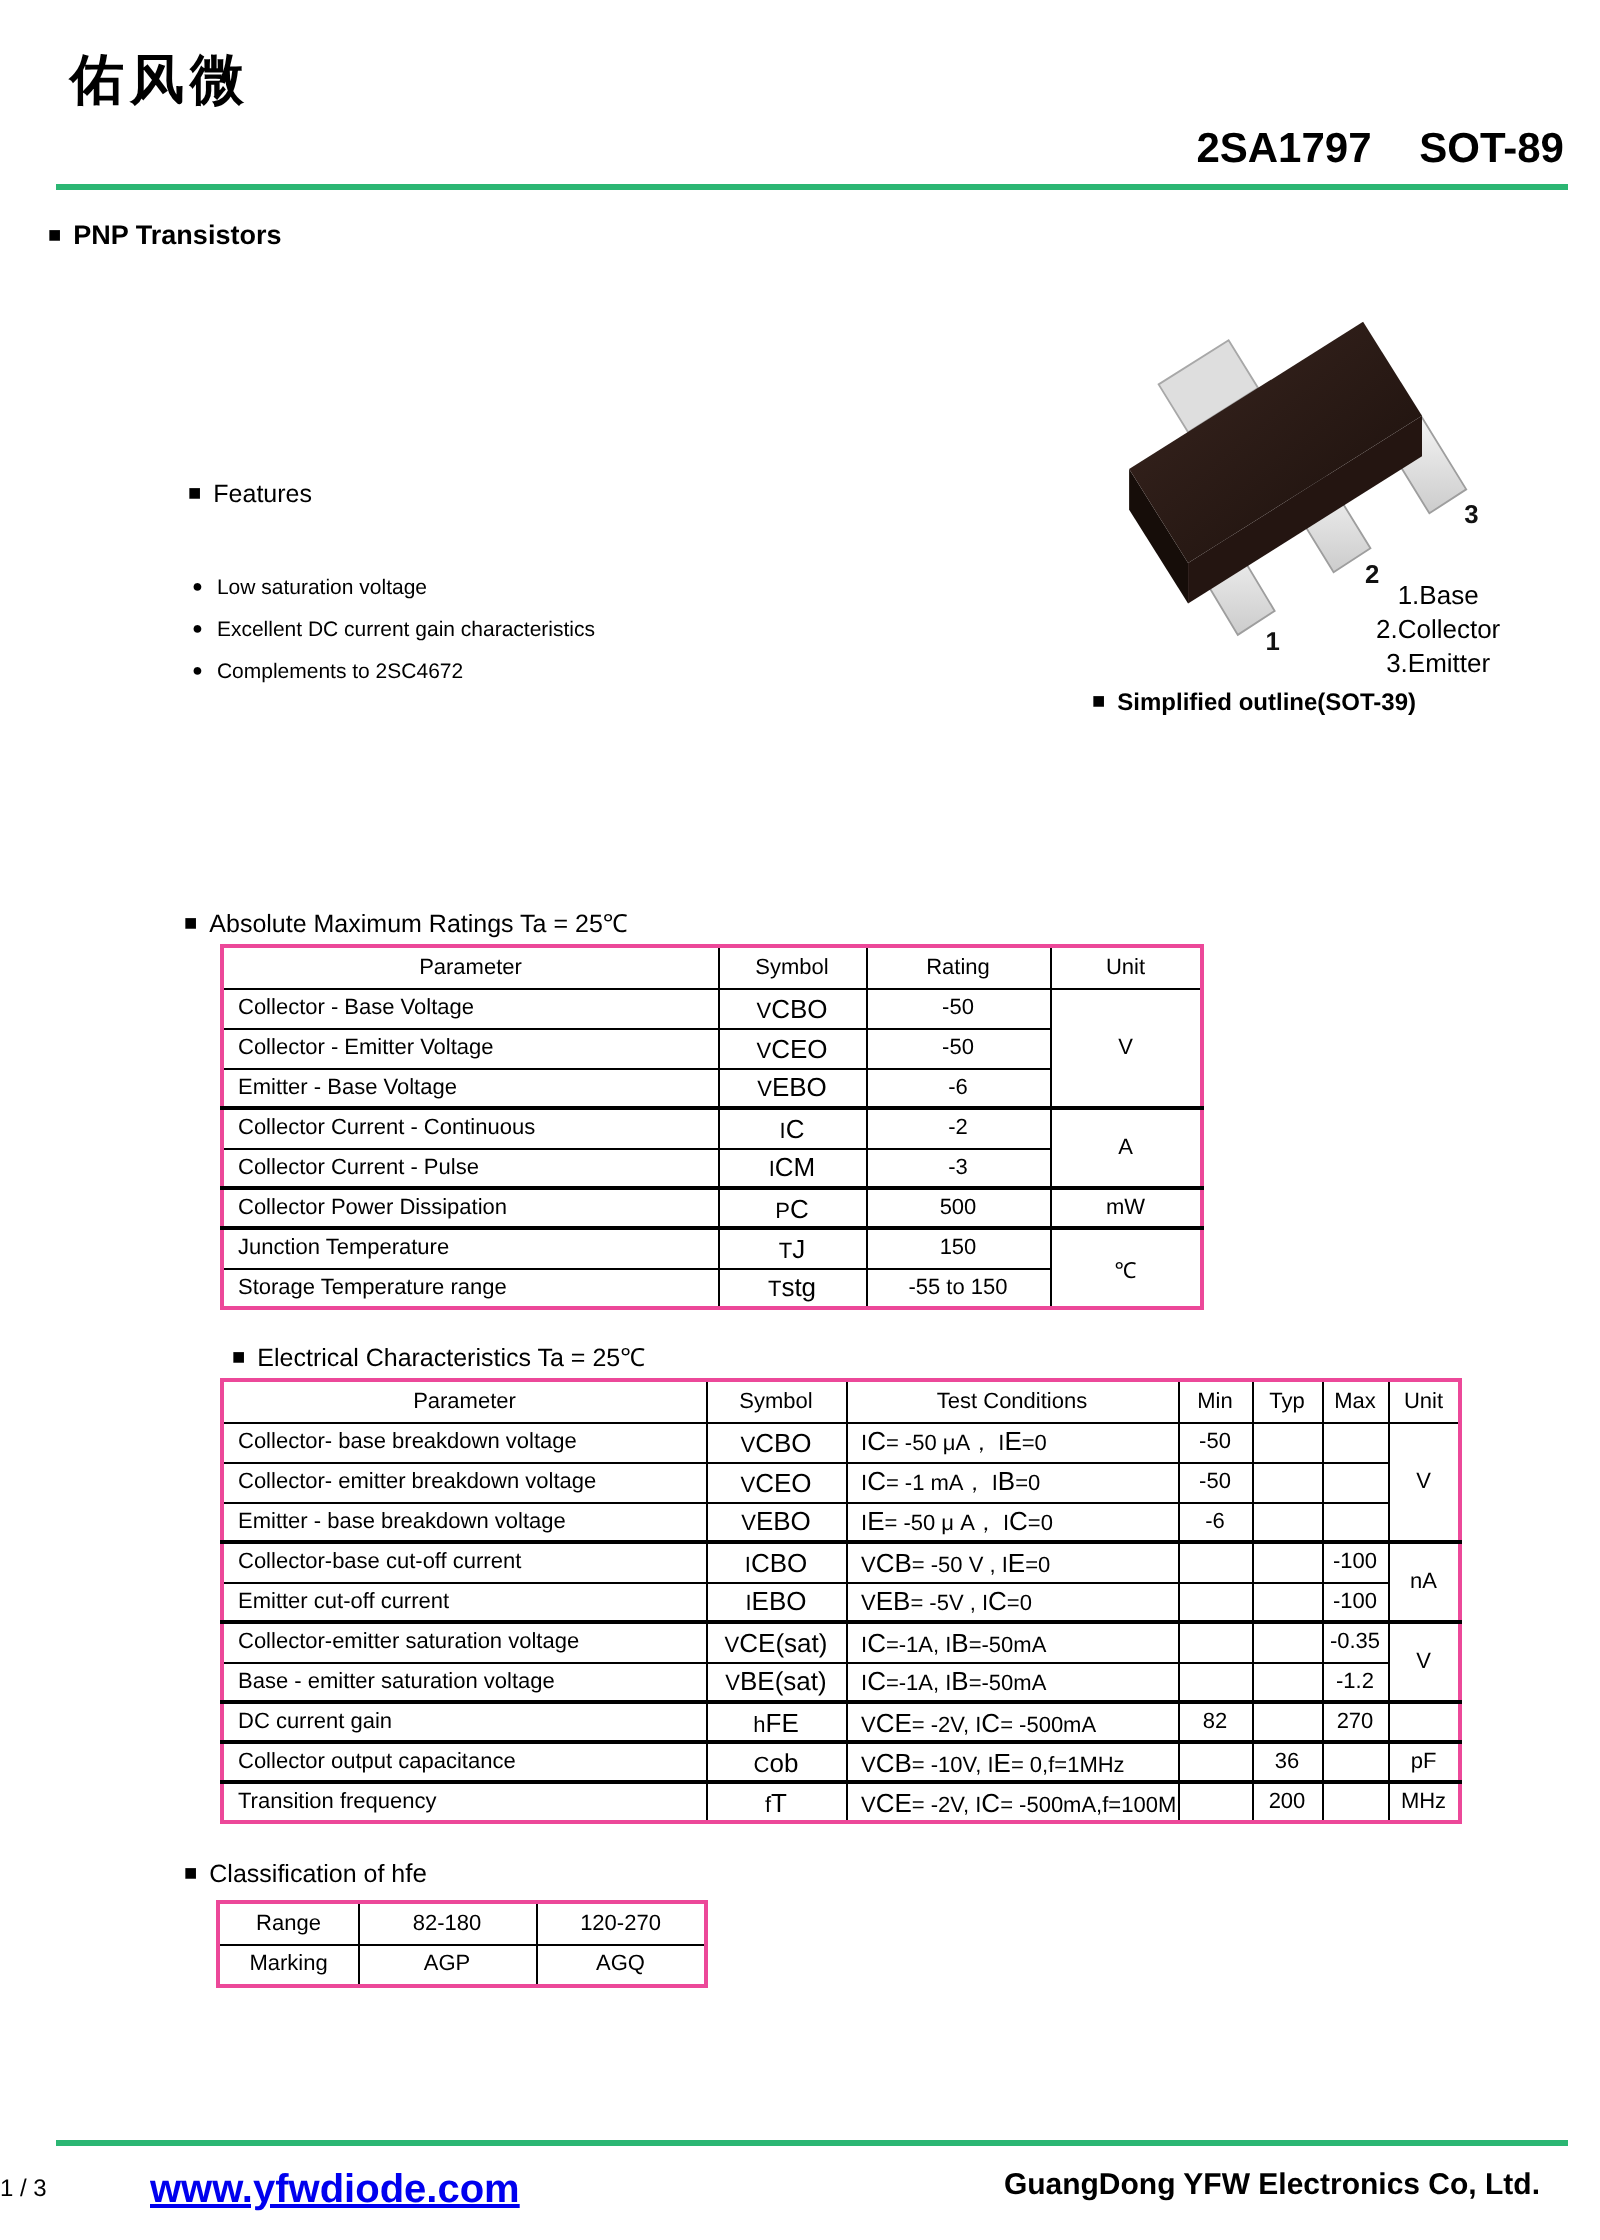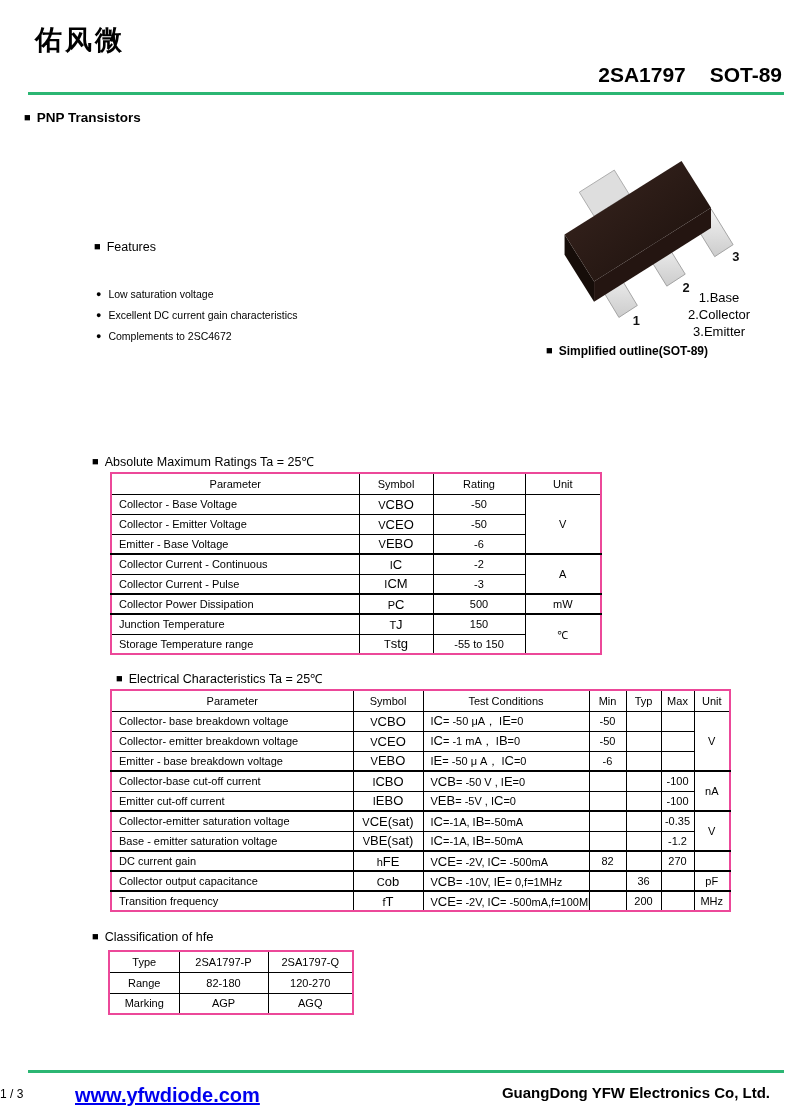--- a/index.html
+++ b/index.html
@@ -117,21 +117,21 @@
     <text x="200" y="127" font-size="14" font-weight="bold" fill="#111" font-family="Liberation Sans, sans-serif">3</text>
   </svg>
 
   <div class="pin-labels">
     <div>1.Base</div>
     <div>2.Collector</div>
     <div>3.Emitter</div>
   </div>
 
   <div class="outline-caption">
-    <span class="sq">■</span><span>Simplified outline(SOT-89)</span>
+    <span class="sq">■</span><span>Simplified outline(SOT-39)</span>
   </div>
 
   <div class="sec-heading h-abs">
     <span class="sq">■</span><span>Absolute Maximum Ratings Ta = 25℃</span>
   </div>
 
   <table class="tbl tbl-abs">
     <colgroup>
         <col style="width:248px">
         <col style="width:74px">
@@ -309,25 +309,20 @@
     <span class="sq">■</span><span><span>Classification of h</span><span class="sub">fe</span><span></span></span>
   </div>
 
   <table class="tbl tbl-class">
     <colgroup>
         <col style="width:70px">
         <col style="width:89px">
         <col style="width:85px">
       </colgroup>
     <tbody>
-        <tr>
-      <td>Type</td>
-      <td>2SA1797-P</td>
-      <td>2SA1797-Q</td>
-    </tr>
     <tr>
       <td>Range</td>
       <td>82-180</td>
       <td>120-270</td>
     </tr>
     <tr>
       <td>Marking</td>
       <td>AGP</td>
       <td>AGQ</td>
     </tr>

